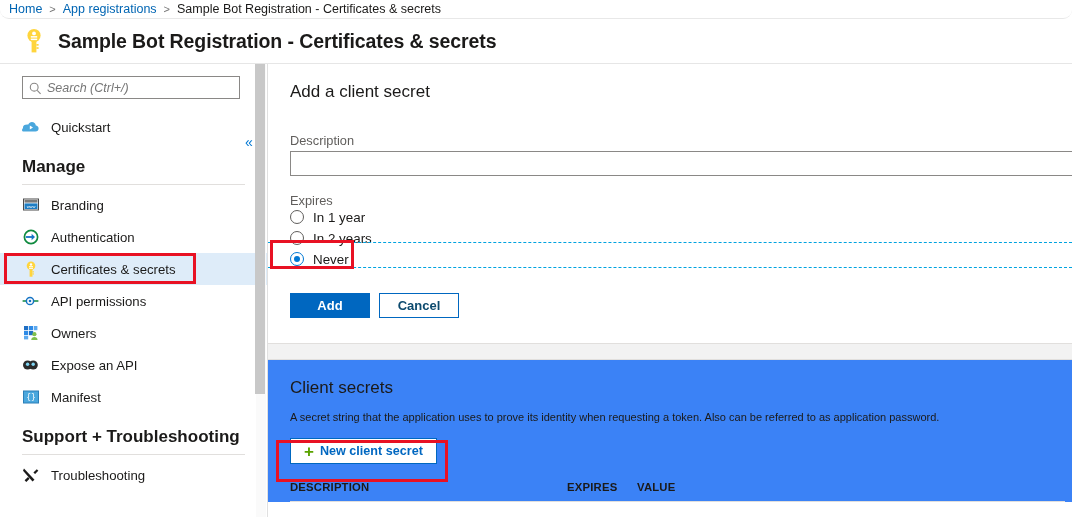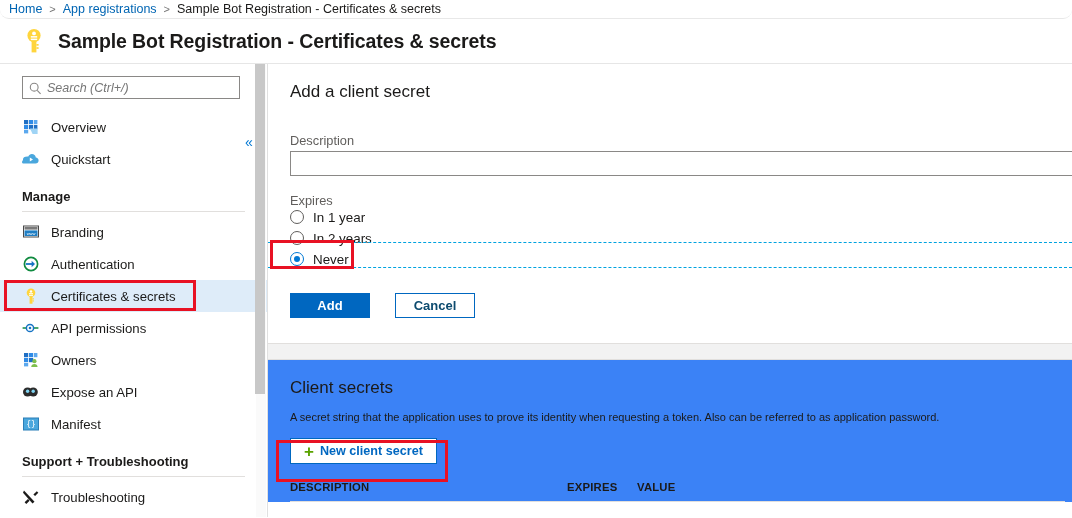--- a/index.html
+++ b/index.html
@@ -80,21 +80,21 @@
   .nav-item .nav-ico {
     width: 17px; height: 17px; flex: none; margin-right: 12px;
     display: flex; align-items: center; justify-content: center;
   }
   .nav-item .nav-label { font-size: 13.2px; color: #1b1a19; white-space: nowrap; }
   .nav-item.selected { background: #deecf9; }
 
   .nav-group {
     padding: 14px 0 0 22px; margin-bottom: 2px;
   }
-  .nav-group-title { font-size: 13px; font-weight: bold; color: #1b1a19; }
+  .nav-group-title { font-size: 17px; font-weight: bold; color: #1b1a19; }
   .nav-group-rule {
     height: 1px; background: #e1dfdd;
     margin: 7px 22px 4px 22px;
   }
 
   .sb-track {
     position: absolute; top: 0px; right: 1px; width: 10px;
     height: 100%; background: #fafafa;
   }
   .sb-thumb {
@@ -148,21 +148,21 @@
     position: absolute; left: 0px; right: 0px; top: 178px; height: 26px;
     border-top: 1px dashed #00a3e0; border-bottom: 1px dashed #00a3e0;
     pointer-events: none;
   }
   .hl-never {
     position: absolute; left: 2px; top: 176px;
     width: 84px; height: 29px;
     border: 3px solid #e81123; pointer-events: none;
   }
 
-  .btn-row { display: flex; gap: 25px; margin-top: 20px; }
+  .btn-row { display: flex; gap: 9px; margin-top: 20px; }
   .btn {
     height: 25px; min-width: 80px; padding: 0 14px;
     font-family: "Liberation Sans", sans-serif;
     font-size: 13px; font-weight: bold;
     display: flex; align-items: center; justify-content: center;
     cursor: pointer; border: 1px solid transparent;
   }
   .btn-primary { background: #0067c0; color: #fff; border-color: #0067c0; }
   .btn-secondary { background: #fff; color: #0c4a6e; border-color: #0067c0; }
 
@@ -236,35 +236,20 @@
               <line x1="8.2" y1="8.4" x2="11.6" y2="11.9" stroke="#605e5c" stroke-width="1.1"></line>
             </svg>
           </span>
           <input class="search-input" type="text" placeholder="Search (Ctrl+/)" style="">
         </div>
       </div>
 
       <div class="navlist">
         <div class="nav-item">
           <span class="nav-ico">
-            <svg width="16" height="16" viewBox="0 0 16 16" aria-hidden="true">
-              <rect x="1" y="1" width="4.2" height="4.2" fill="#1f6fc4"></rect>
-              <rect x="6" y="1" width="4.2" height="4.2" fill="#2e8ae6"></rect>
-              <rect x="1" y="6" width="4.2" height="4.2" fill="#2e8ae6"></rect>
-              <rect x="6" y="6" width="4.2" height="4.2" fill="#1f6fc4"></rect>
-              <rect x="11" y="1" width="3.4" height="4.2" fill="#5ba8ee"></rect>
-              <rect x="11" y="6" width="3.4" height="4.2" fill="#1f6fc4"></rect>
-              <rect x="1" y="11" width="4.2" height="3.4" fill="#5ba8ee"></rect>
-              <path d="M7 9.4h7.6v5.6H9.6z" fill="#9fd4f5"></path>
-            </svg>
-          </span>
-          <span class="nav-label">Overview</span>
-        </div>
-        <div class="nav-item">
-          <span class="nav-ico">
             <svg width="17" height="14" viewBox="0 0 17 14" aria-hidden="true">
               <path d="M3.4 11.6h10.1c1.8 0 3.1-1.3 3.1-3 0-1.6-1.2-2.9-2.8-3-.2-2-1.9-3.5-3.9-3.5-1.6 0-3 1-3.6 2.4-.2-.05-.5-.08-.8-.08C2.3 4.4 1 5.7 1 7.3c0 .2.02.4.06.6C.4 8.4 0 9.1 0 9.9c0 1 .8 1.7 1.8 1.7z" fill="#4aa7dd"></path>
               <path d="M7.8 5.6l3.2 2-3.2 2z" fill="#ffffff"></path>
             </svg>
           </span>
           <span class="nav-label">Quickstart</span>
         </div>
       </div>
 
       <div class="nav-group">

